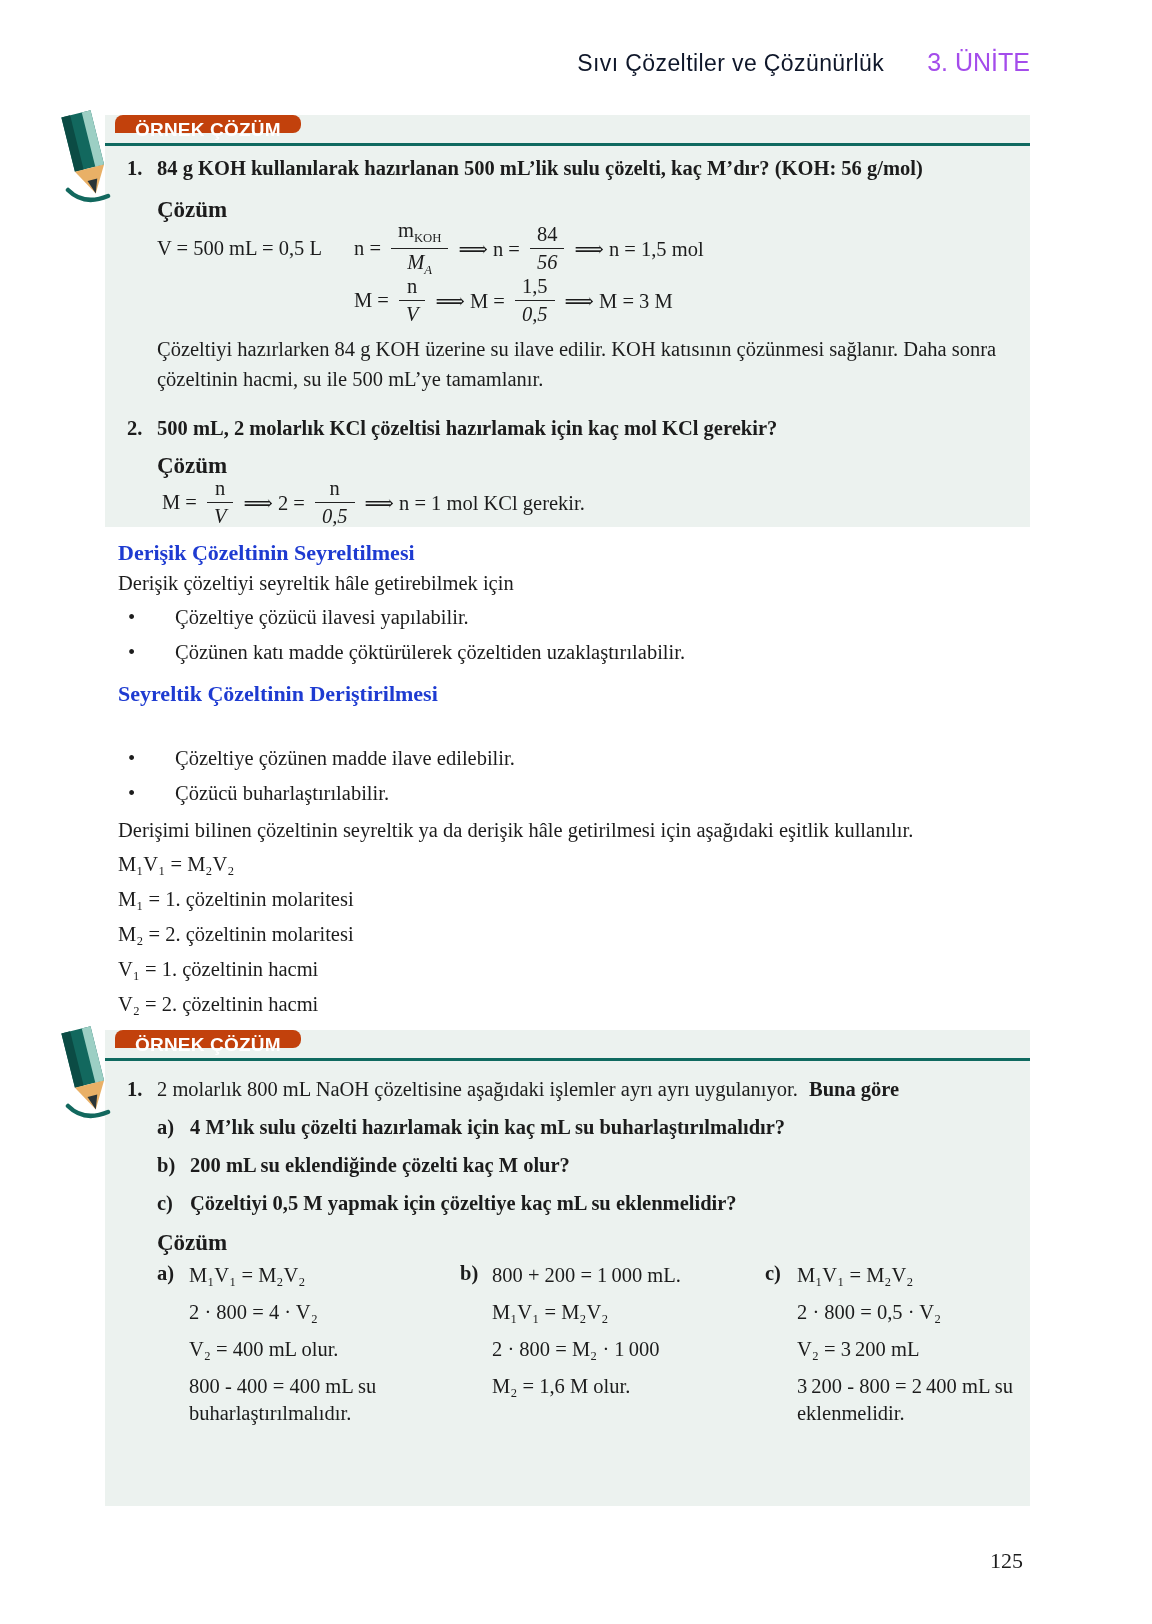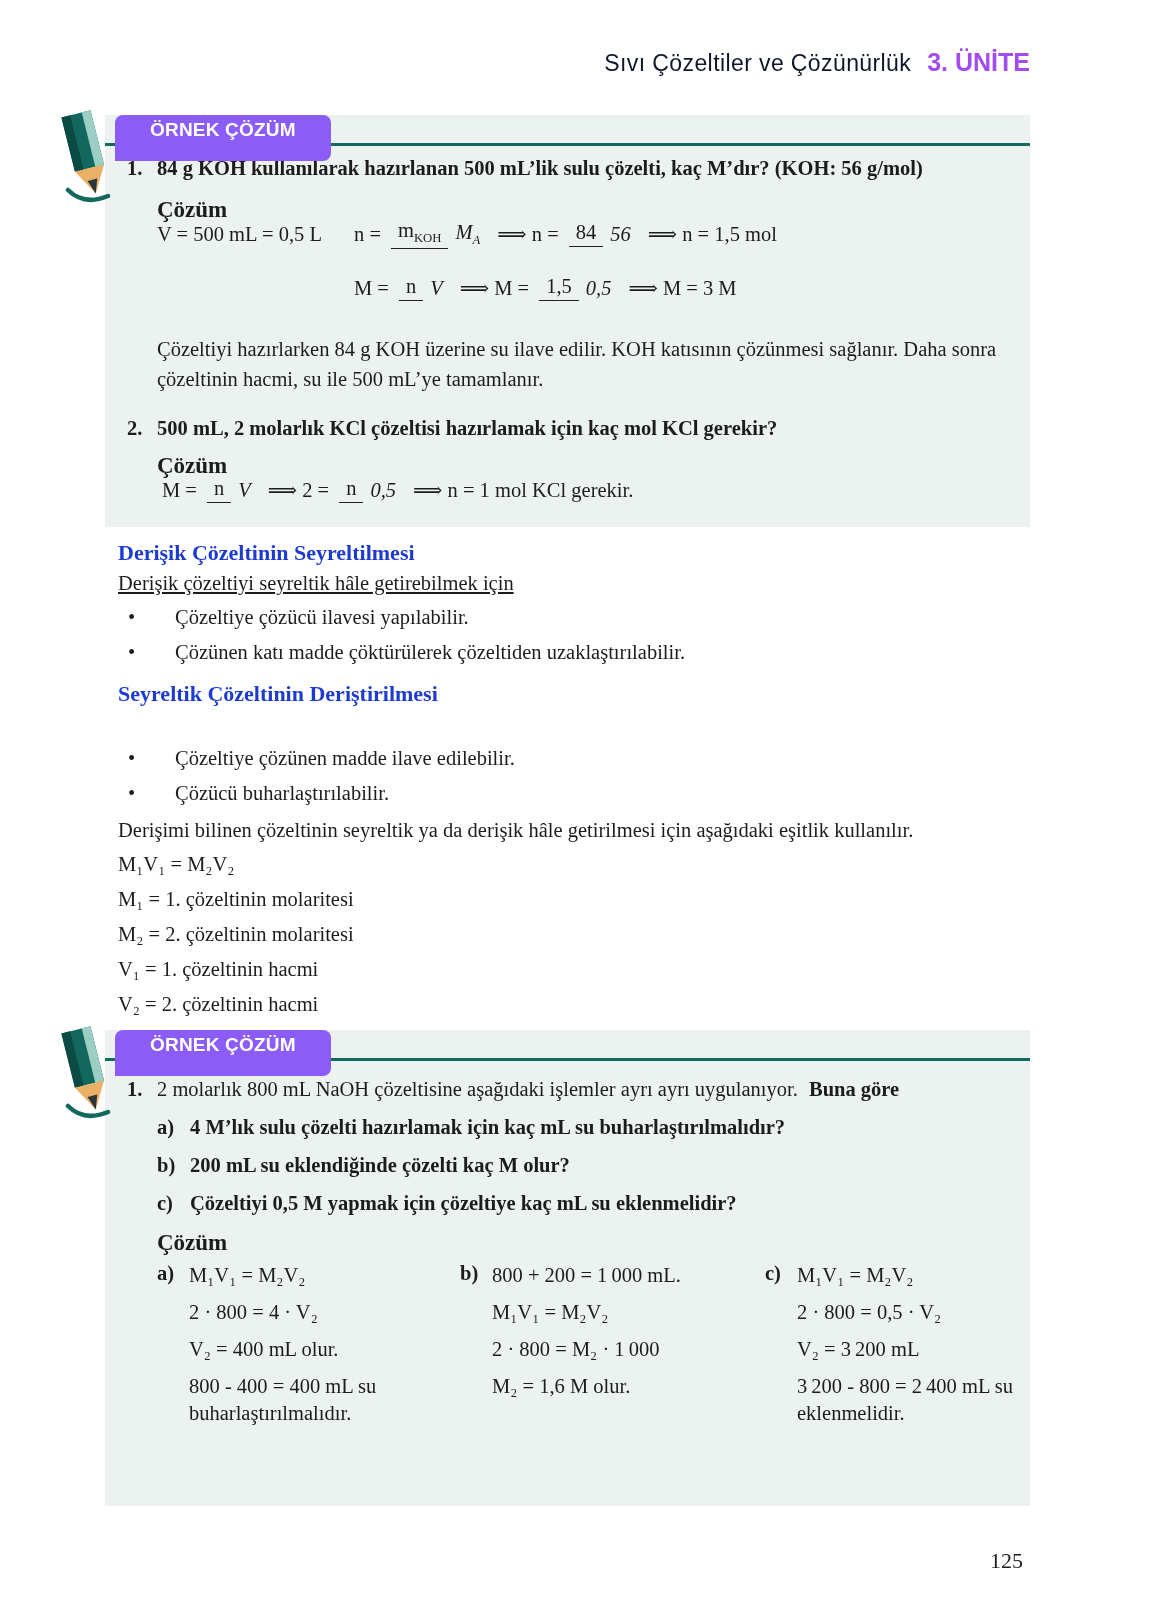--- a/index.html
+++ b/index.html
@@ -6,46 +6,46 @@
   html,body { background:#ffffff; }
   .page {
     position:relative; width:1152px; height:1624px; background:#ffffff;
     font-family:"Liberation Serif","DejaVu Serif","DejaVu Sans",serif;
     color:#1c1c1c; overflow:hidden;
   }
   
   .header { position:absolute; top:48px; right:122px; display:flex; align-items:baseline; gap:16px;
             font-family:"Liberation Sans","DejaVu Sans",sans-serif; }
   .header .chapter { font-size:23px; color:#0f172a; letter-spacing:.4px; }
-  .header .unit { font-size:25px; color:#a44ceb; font-weight:700; }
+  .header .unit { font-size:25px; color:#a44ceb; font-weight:400;margin-left:27px; }
   
   .panel { position:absolute; left:105px; width:925px; background:#ecf2ef; }
   .bannerline { position:absolute; top:28px; left:0; width:100%; height:3px; background:#0f6a60; }
-  .banner-label { position:absolute; top:0; left:10px; height:46px; line-height:30px;
-    background:#8b5cf6; color:#ffffff; font-family:"Liberation Sans","DejaVu Sans",sans-serif;
-    font-weight:700; font-size:19px; padding:0 35px; border-radius:8px 8px 8px 0; z-index:1; letter-spacing:.2px; }
+  .banner-label { position:absolute; top:0; left:10px; height:18px; line-height:30px;
+    background:#c2410c; color:#ffffff; font-family:"Liberation Sans","DejaVu Sans",sans-serif;
+    font-weight:700; font-size:19px; padding:0 20px; border-radius:8px 8px 8px 0; z-index:1; letter-spacing:.2px; }
   .pencil { position:absolute; width:58px; height:96px; z-index:2; }
   
   .q { position:absolute; display:flex; font-weight:700; font-size:20.5px; line-height:1.35; }
   .qnum { width:30px; flex:none; font-weight:700; }
   .qreg { position:absolute; display:flex; font-size:20.5px; line-height:1.35; }
   .qreg .qtext strong { font-weight:700; margin-left:6px; }
   .sol-label { position:absolute; font-weight:700; font-size:23px; }
   .para { position:absolute; font-size:20.5px; line-height:1.45; }
   
   .formula { position:absolute; display:flex; align-items:center; font-size:20.5px; white-space:nowrap; }
   .formula .lead { width:192px; flex:none; }
   .formula .mt { margin:0 5px; }
-  .frac { display:inline-flex; flex-direction:row; text-align:center; margin:0 5px; vertical-align:middle; }
+  .frac { display:inline-flex; flex-direction:column; text-align:center; margin:0 5px; vertical-align:middle; }
   .frac .num { display:block; padding:0 7px 2px; border-bottom:1.6px solid #222; }
   .frac .den { display:block; padding:2px 7px 0;font-style:italic; }
   sub { font-size:.62em; }
   
   .sec-title { position:absolute; font-weight:700; font-size:22px; color:#1e3bd1; }
-  .sec-intro { position:absolute; font-size:20.5px;text-decoration:underline; }
+  .sec-intro { position:absolute; font-size:20.5px; }
   .bullet { position:absolute; display:flex; font-size:20.5px; left:118px; width:900px;gap:19px; }
   .bullet .dot { width:38px; flex:none; padding-left:10px; }
   .bullet .dot::before { content:"•"; }
   .eqblock { position:absolute; left:118px; font-size:20.5px; }
   .eqblock .eline { margin-bottom:8px; line-height:27px; }
   
   .item { position:absolute; display:flex; font-weight:700; font-size:20.5px; }
   .item .ilabel { width:33px; flex:none; }
   
   .solcols { position:absolute; display:flex; }

